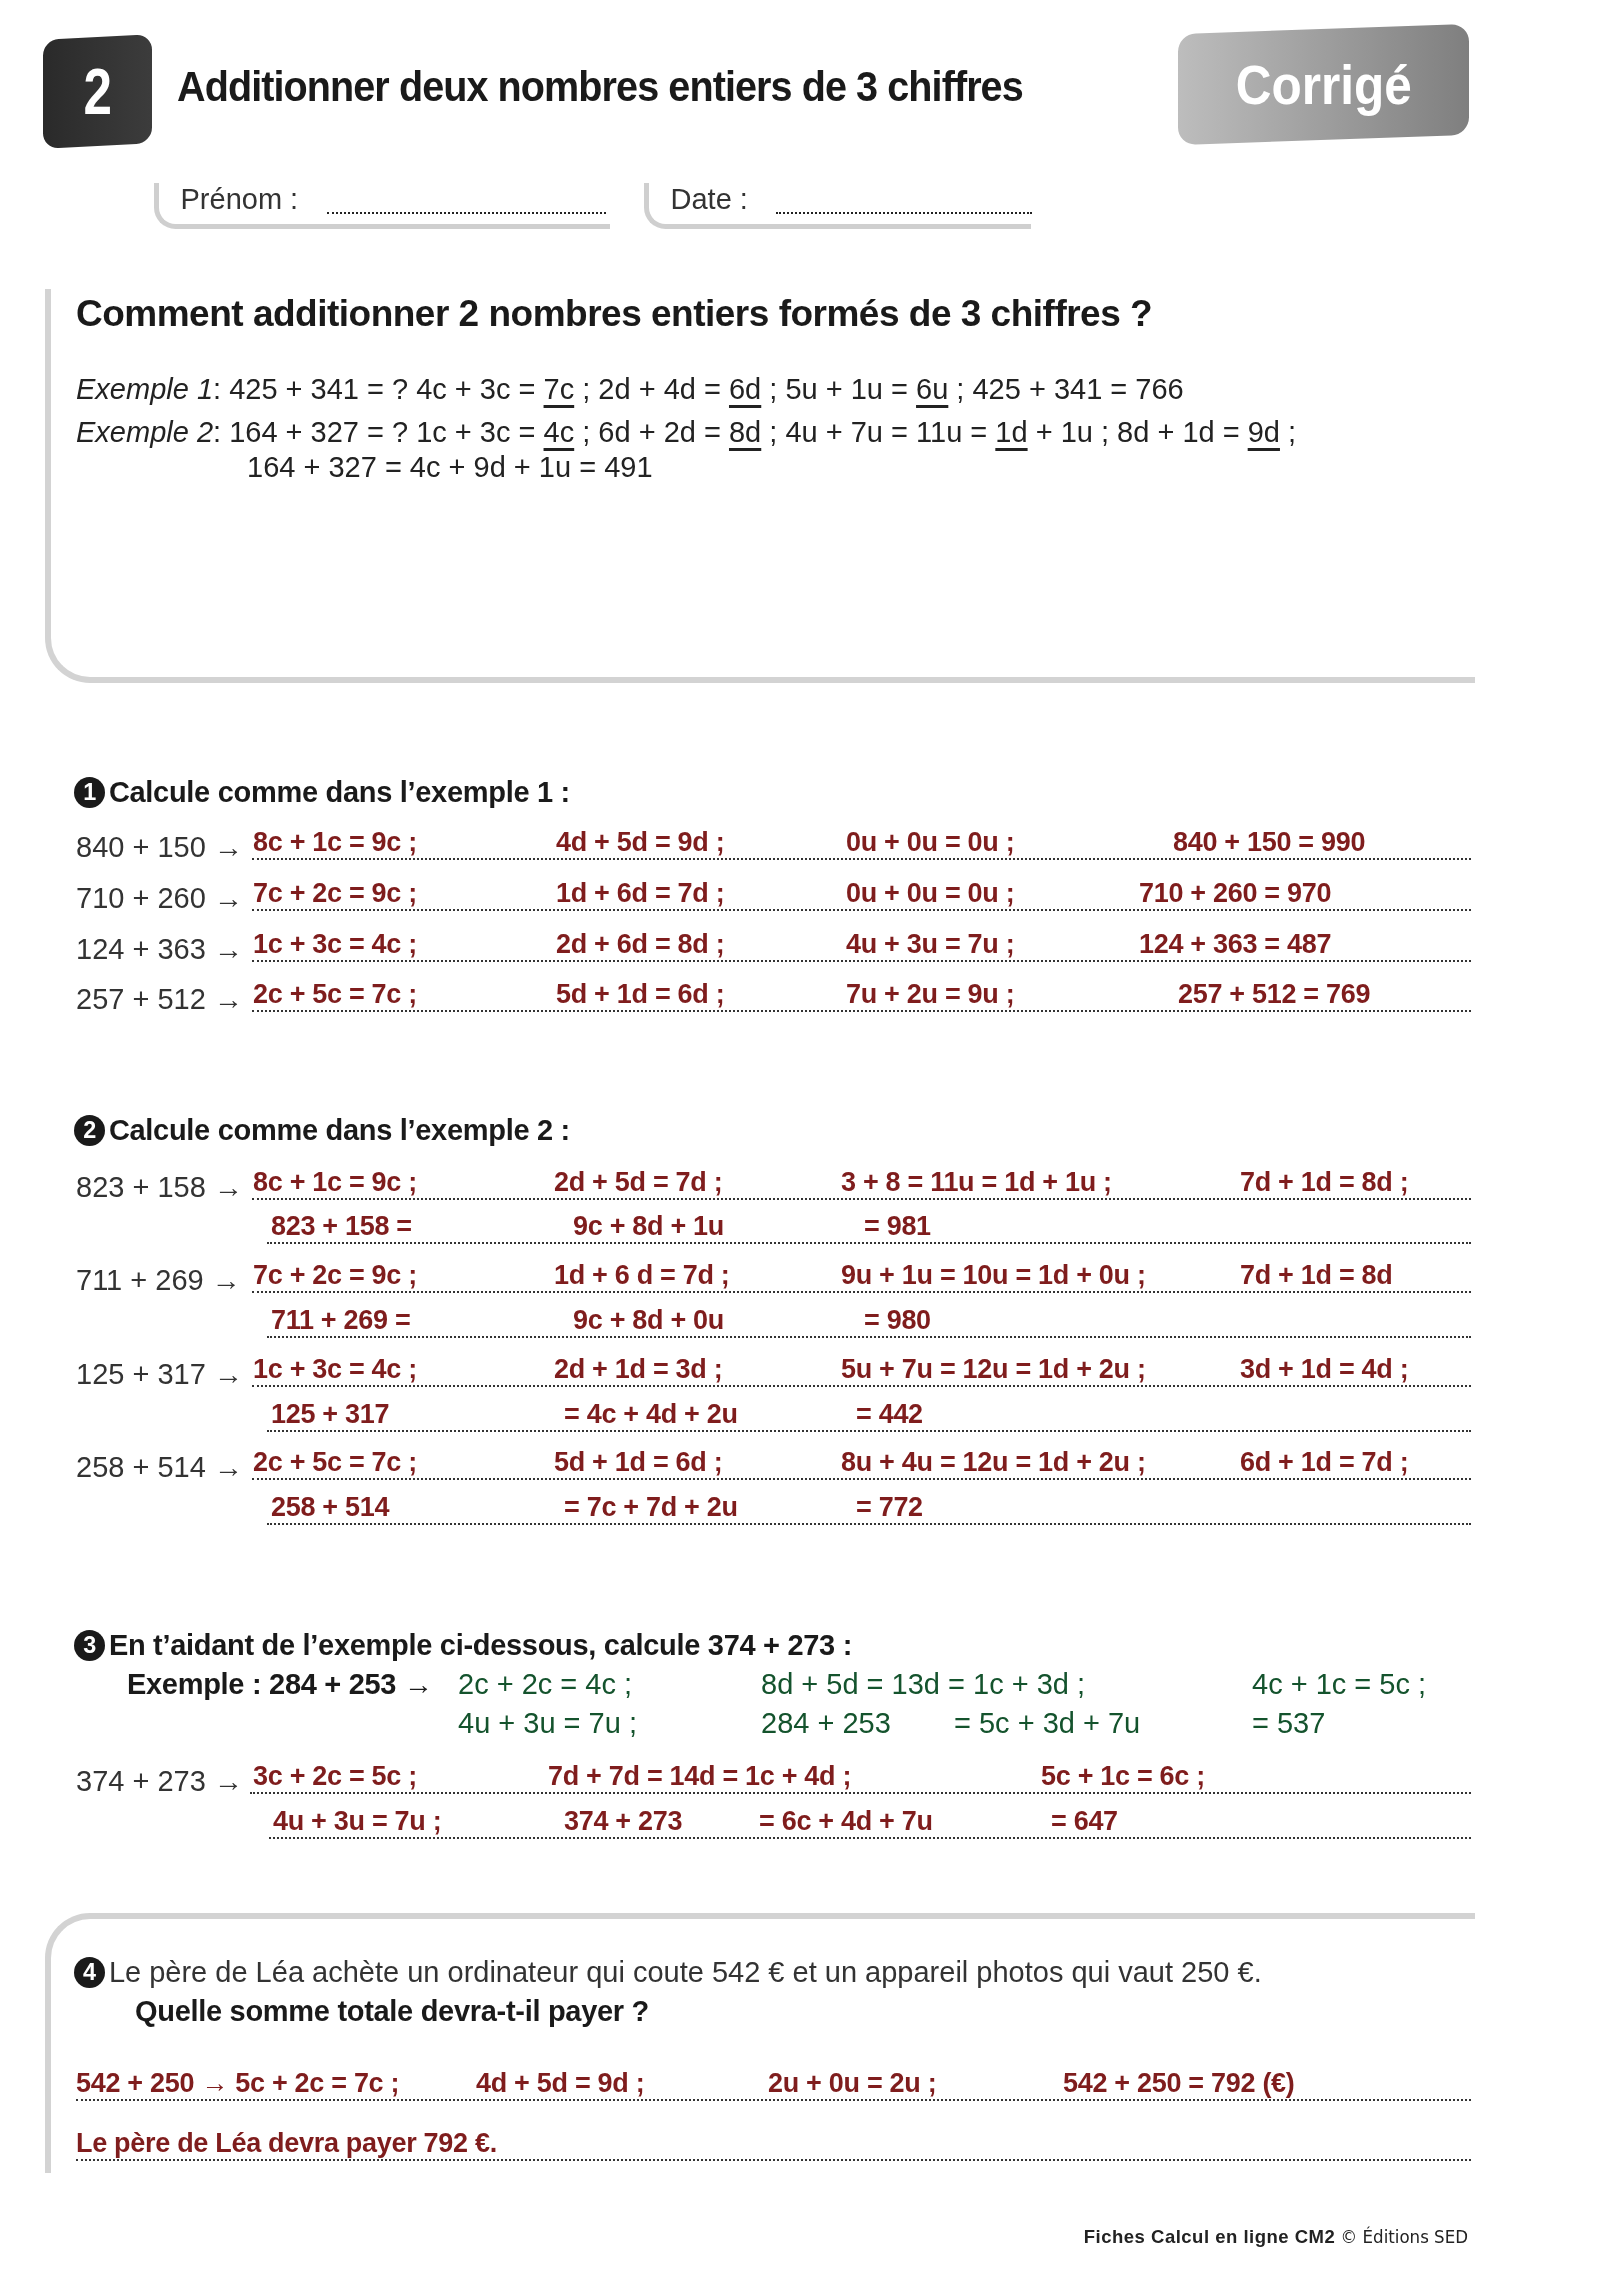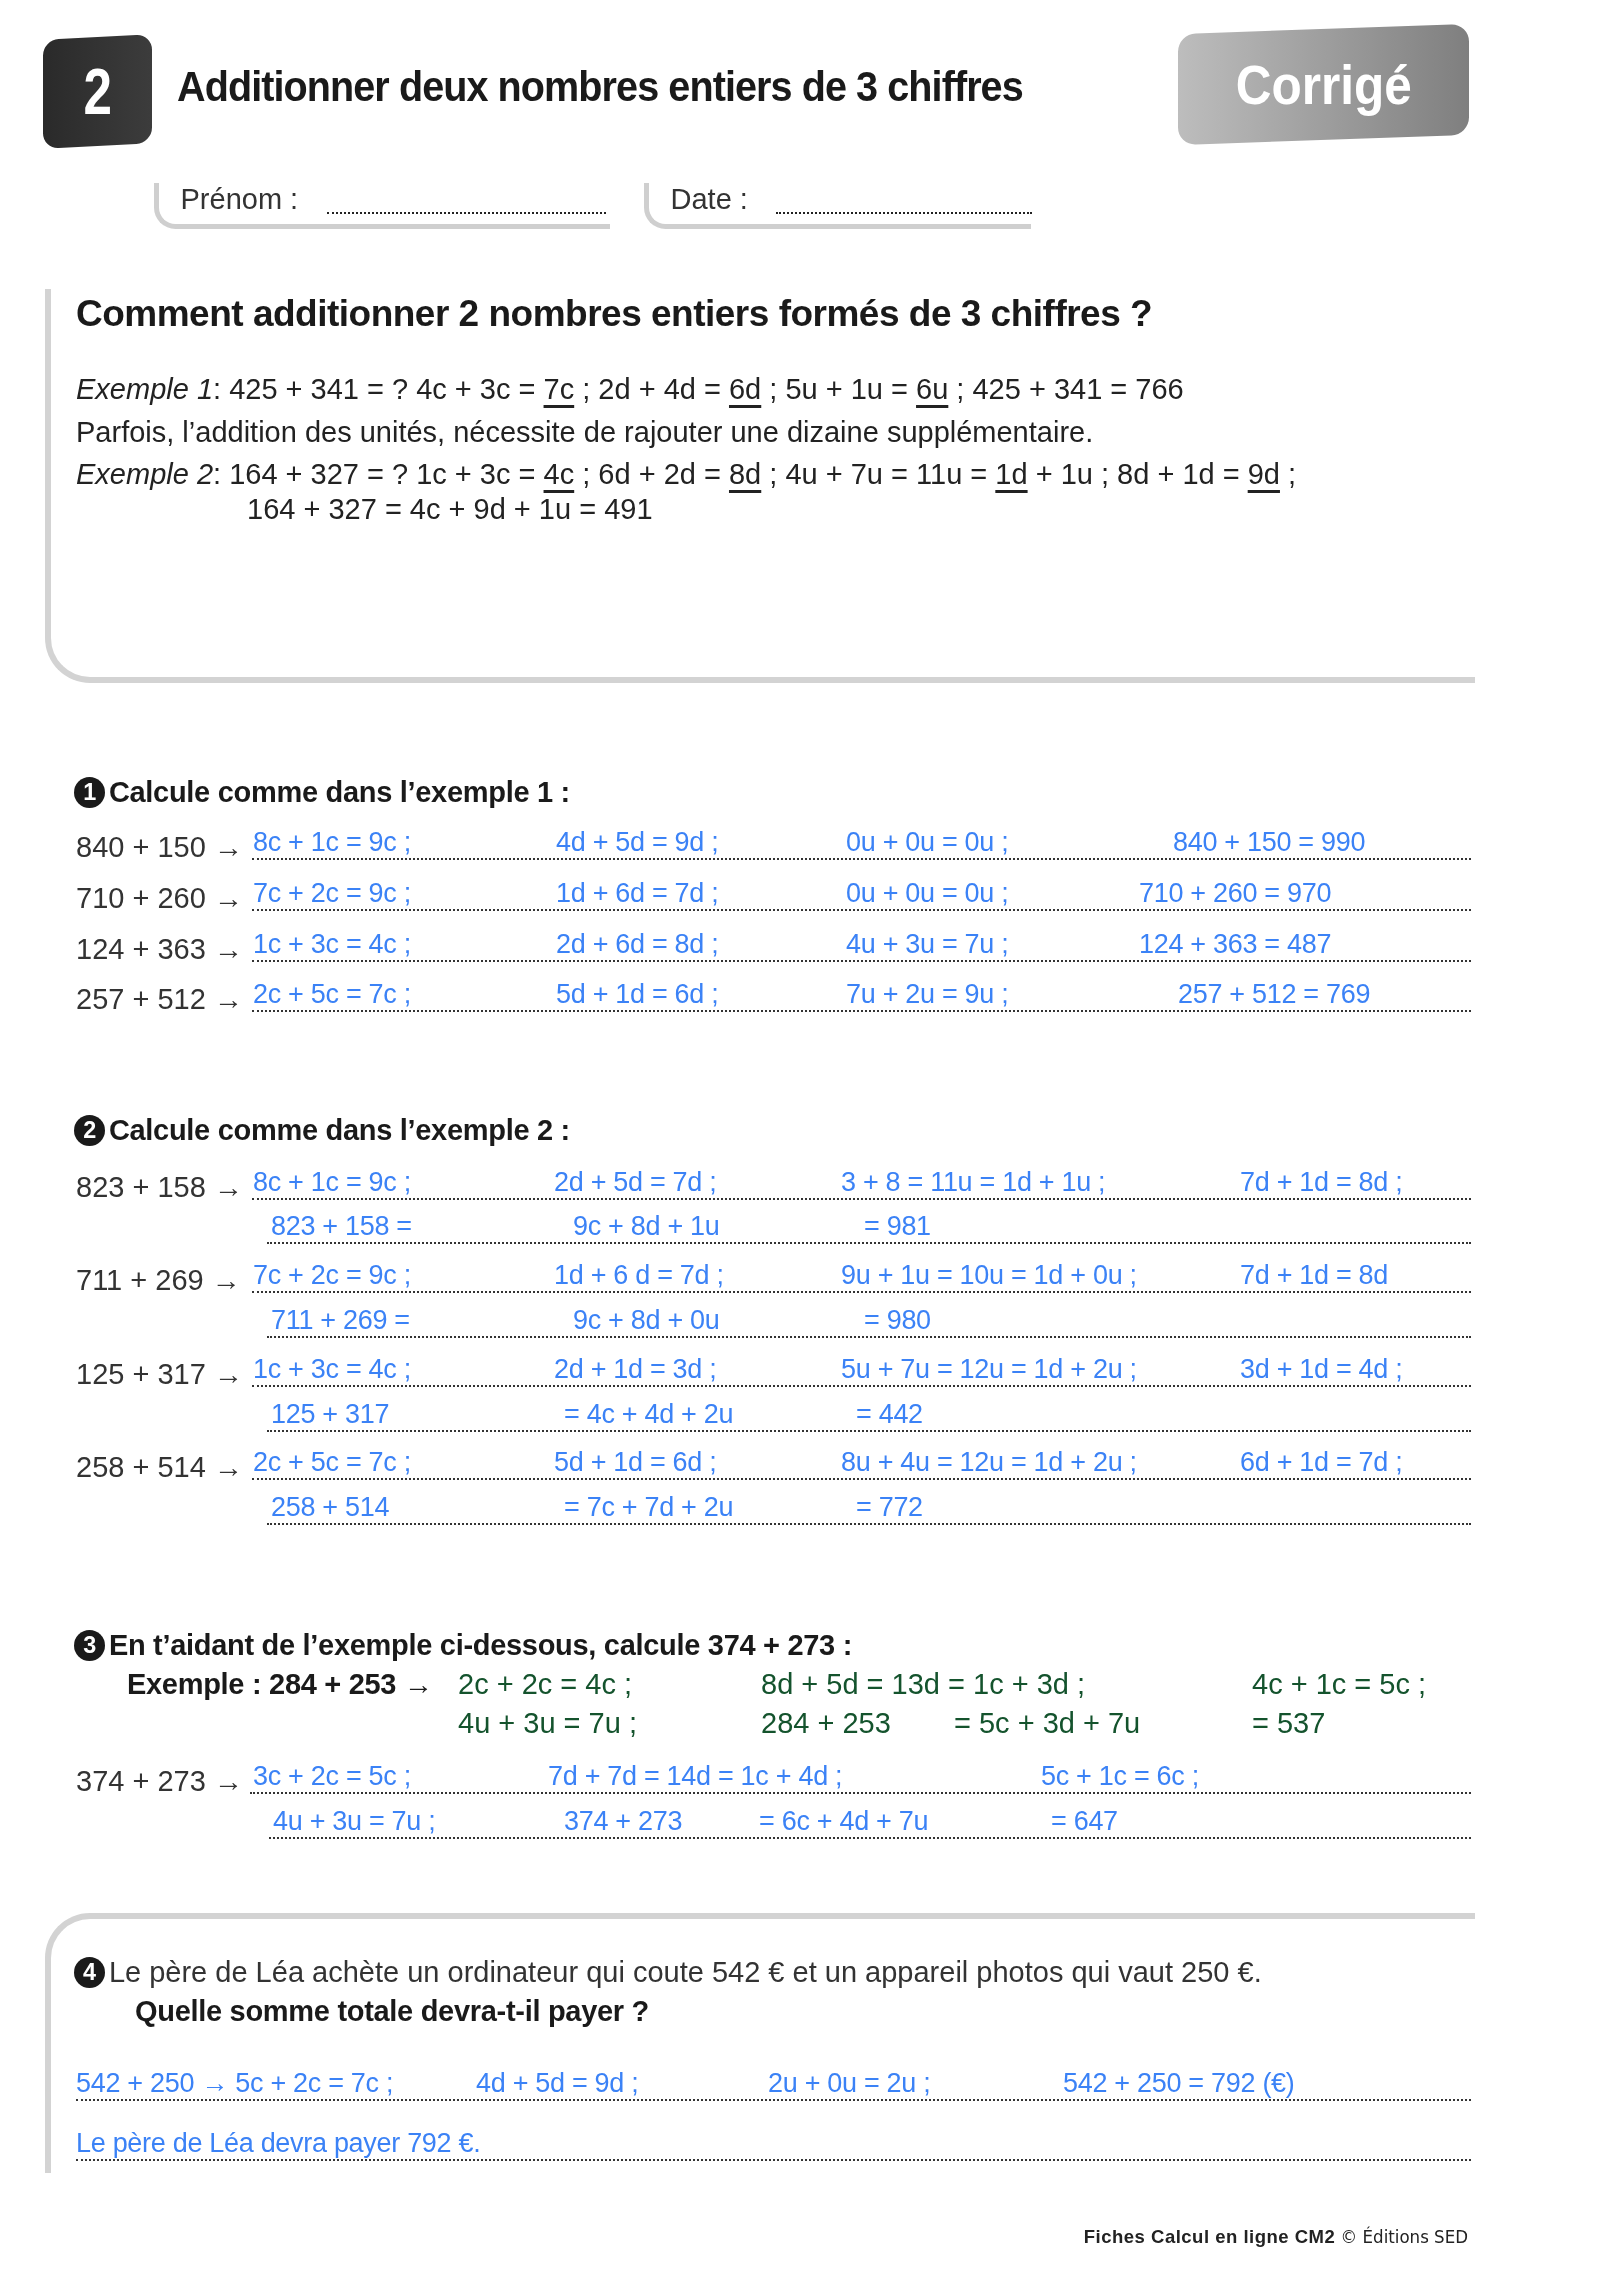--- a/index.html
+++ b/index.html
@@ -31,21 +31,21 @@
   .ind { padding-left: 171px; }
   i { font-style: italic; }
 
   
   .ex-head { font-family:"Liberation Sans",sans-serif; font-weight:bold; font-size: 29px; letter-spacing: -0.3px; }
   .bullet { display:inline-block; width: 31px; height: 31px; border-radius: 50%; background:#1a1a1a; color:#fff; font-size: 23.4px; font-weight:bold;
             text-align:center; line-height: 31px; margin-right: 3.9px; vertical-align: 2px; }
   .row { position:absolute; left: 76px; width: 1395px; height: 43px; }
   .row .op { position:absolute; left: 0; bottom: 0px; font-family:"Liberation Sans Narrow","Liberation Sans",sans-serif; font-size: 29px; color:#333; }
   .line { position:absolute; right: 0; bottom: 3.9px; border-bottom: 2.9px dotted #333; }
-  .cell { position:absolute; bottom: 5.9px; font-family:"Liberation Sans",sans-serif; font-size: 27px; font-weight: 400; color:#3b82f6; white-space: nowrap; letter-spacing: -0.3px;}
+  .cell { position:absolute; bottom: 5.9px; font-family:"Liberation Sans",sans-serif; font-size: 27px; font-weight: 700; color:#7f1d1d; white-space: nowrap; letter-spacing: -0.3px;}
 
   .ex3-ex { font-family:"Liberation Sans Narrow","Liberation Sans",sans-serif; font-size: 29px; color:#14532d; white-space: nowrap; }
 
   .box4 { left: 45px; top: 1913px; width: 1424px; height: 254px; border-left: 6.8px solid #d3d3d3; border-top: 6.8px solid #d3d3d3; border-top-left-radius: 45px; }
   .footer { right: 146px; top: 2226px; font-size: 18.5px; color:#222; }
   .footer b { font-family:"Liberation Sans",sans-serif; letter-spacing: 0.5px; }
 </style>
 </head>
 <body>
 
@@ -63,21 +63,20 @@
 </div>
 <div class="abs field" style="left:644px; width:382px;">
   <span class="lbl">Date :</span>
   <span class="dots" style="left:127px; width:256px;"></span>
 </div>
 
 <div class="abs lesson"></div>
 <div class="abs lesson-title">Comment additionner 2 nombres entiers formés de 3 chiffres ?</div>
 <div class="abs lesson-text">
   <p class="gap"><i>Exemple 1</i><span>: 425 +  341 = ?    4c + 3c = </span><span class="u">7c</span><span> ;  2d + 4d = </span><span class="u">6d</span><span> ; 5u + 1u = </span><span class="u">6u</span><span> ; 425 + 341 = 766</span></p>
-  <p class="gap">Parfois, l’addition des unités, nécessite de rajouter une dizaine supplémentaire.</p>
   <p class="gap"><i>Exemple 2</i><span>: 164 + 327 = ?    1c + 3c = </span><span class="u">4c</span><span> ;  6d + 2d = </span><span class="u">8d</span><span> ; 4u + 7u = 11u = </span><span class="u">1d</span><span> + 1u ; 8d + 1d = </span><span class="u">9d</span><span> ;</span></p>
   <p class="ind">164 + 327 = 4c + 9d + 1u = 491</p>
 </div>
 
 <div class="abs ex-head" style="left:74px; top:776px;"><span class="bullet">1</span><span>Calcule comme dans l’exemple 1 :</span></div>
 <div id="ex1rows">
     <div class="row" style="top: 821px;">
       <span class="op">840 + 150 →</span>
       <span class="line" style="left: 176px;"></span>
       <span class="cell" style="left: 177px;">8c + 1c = 9c ;</span>

